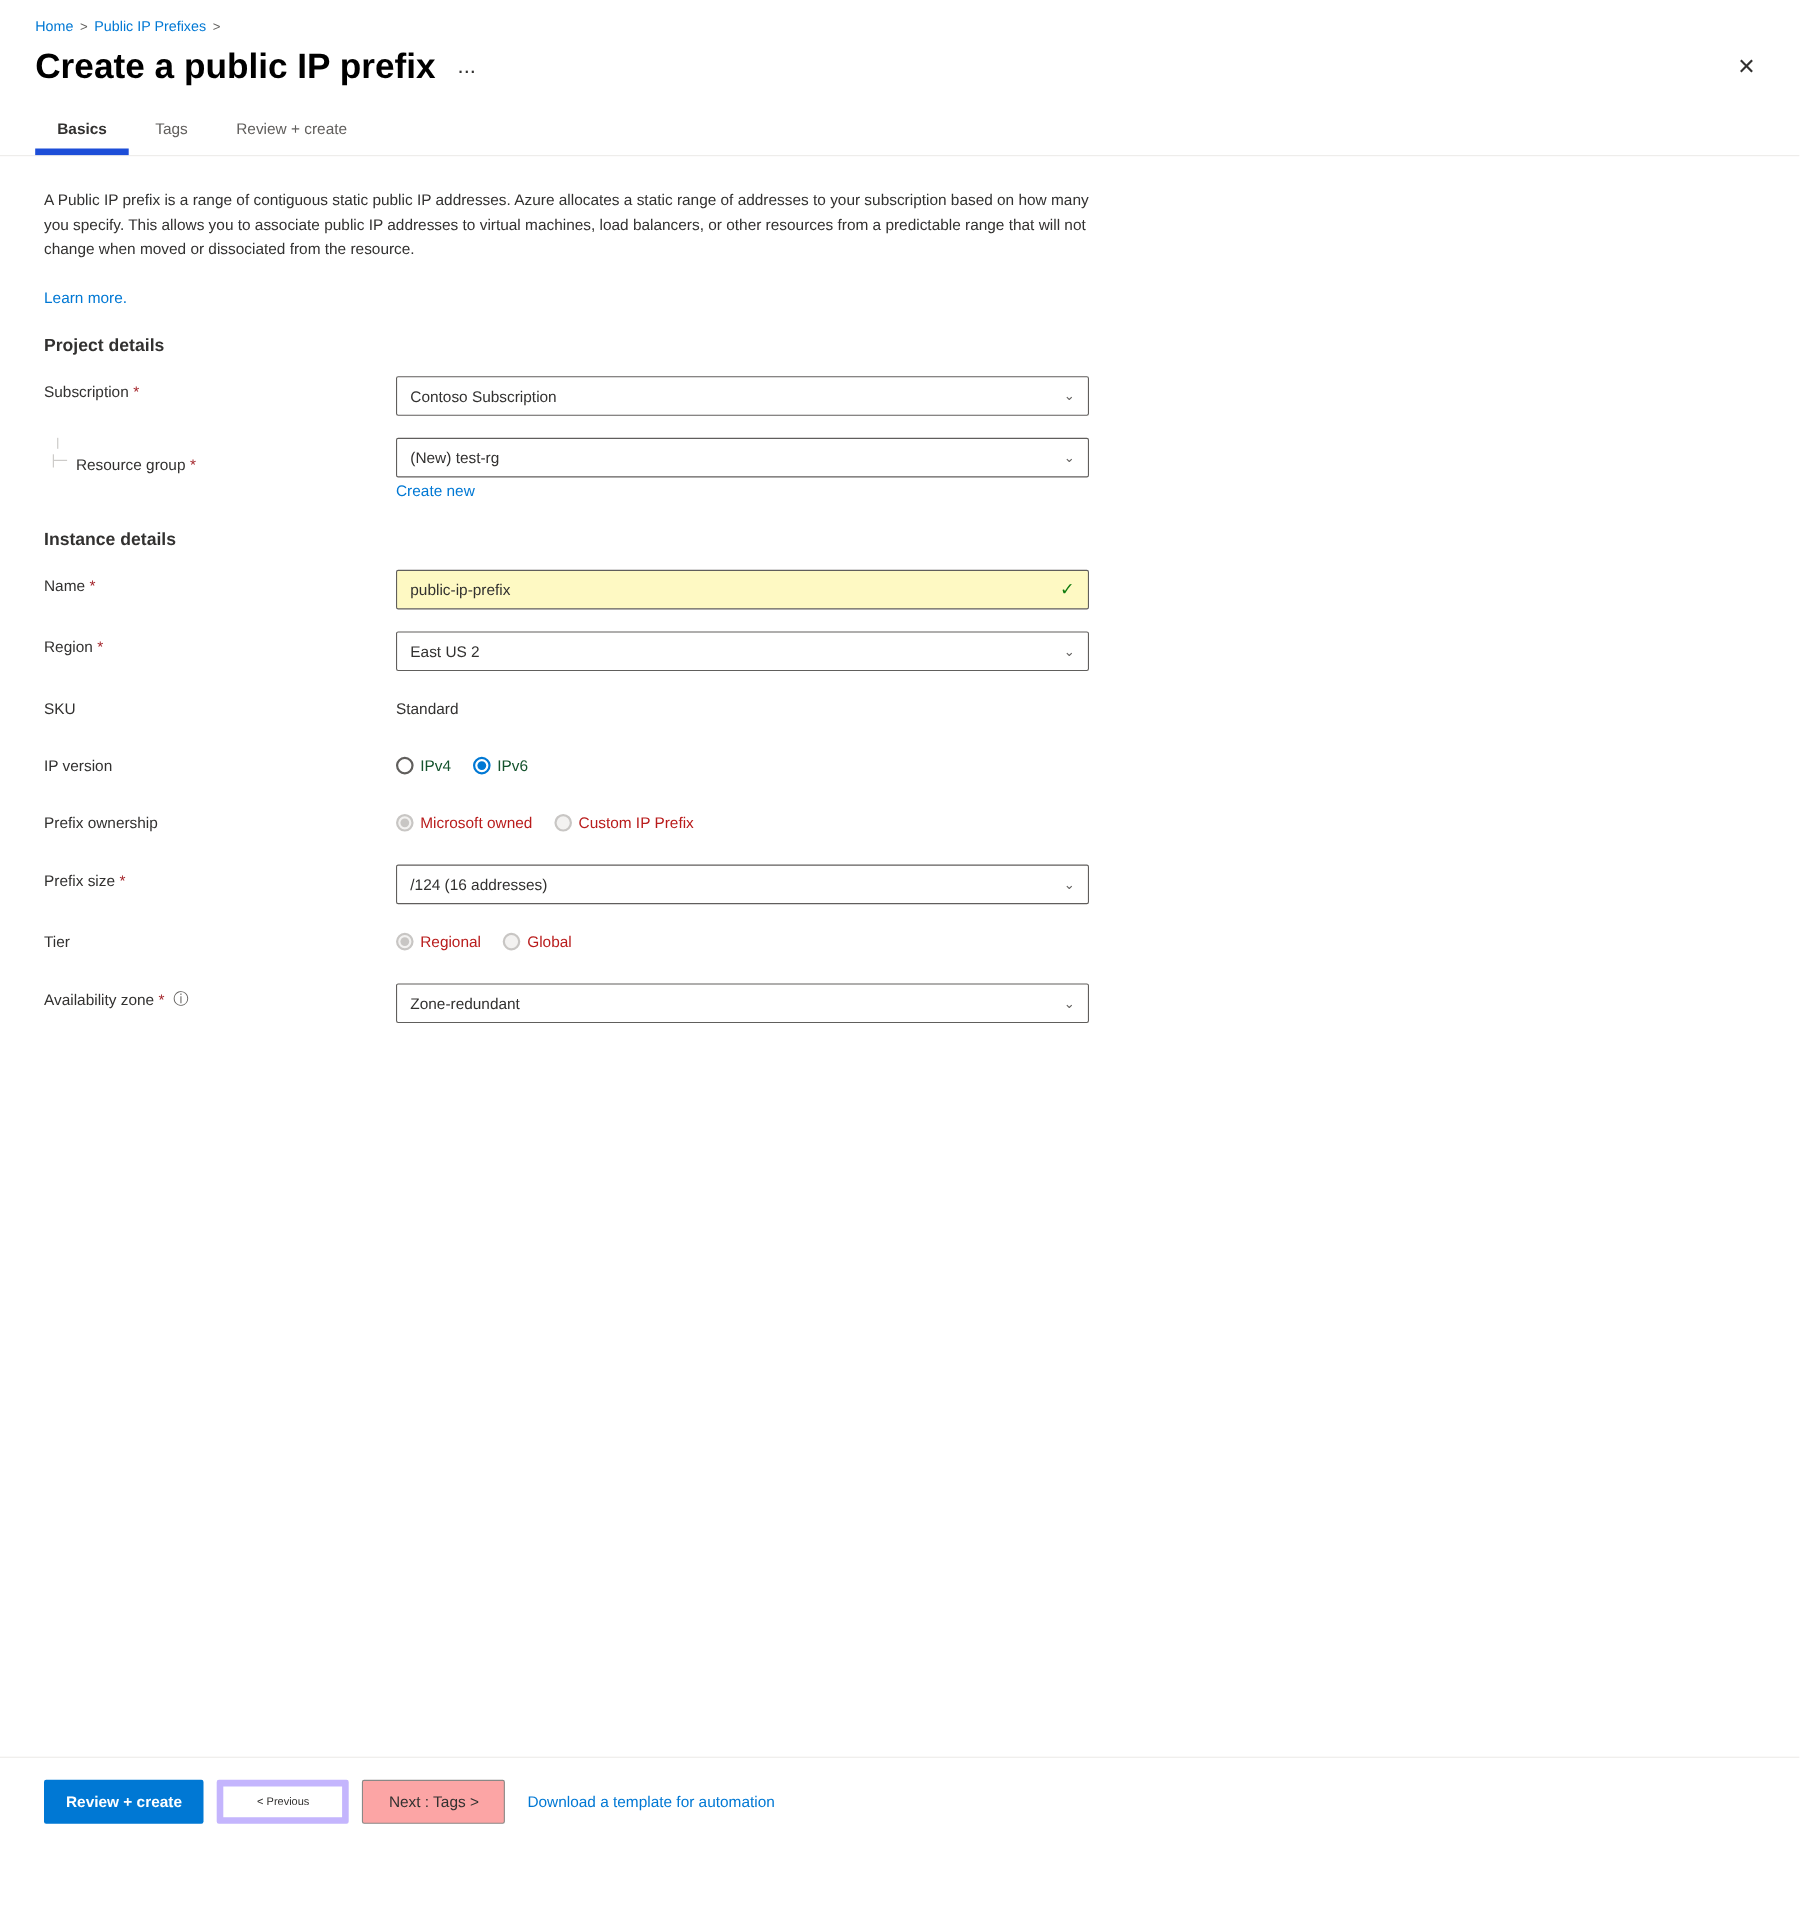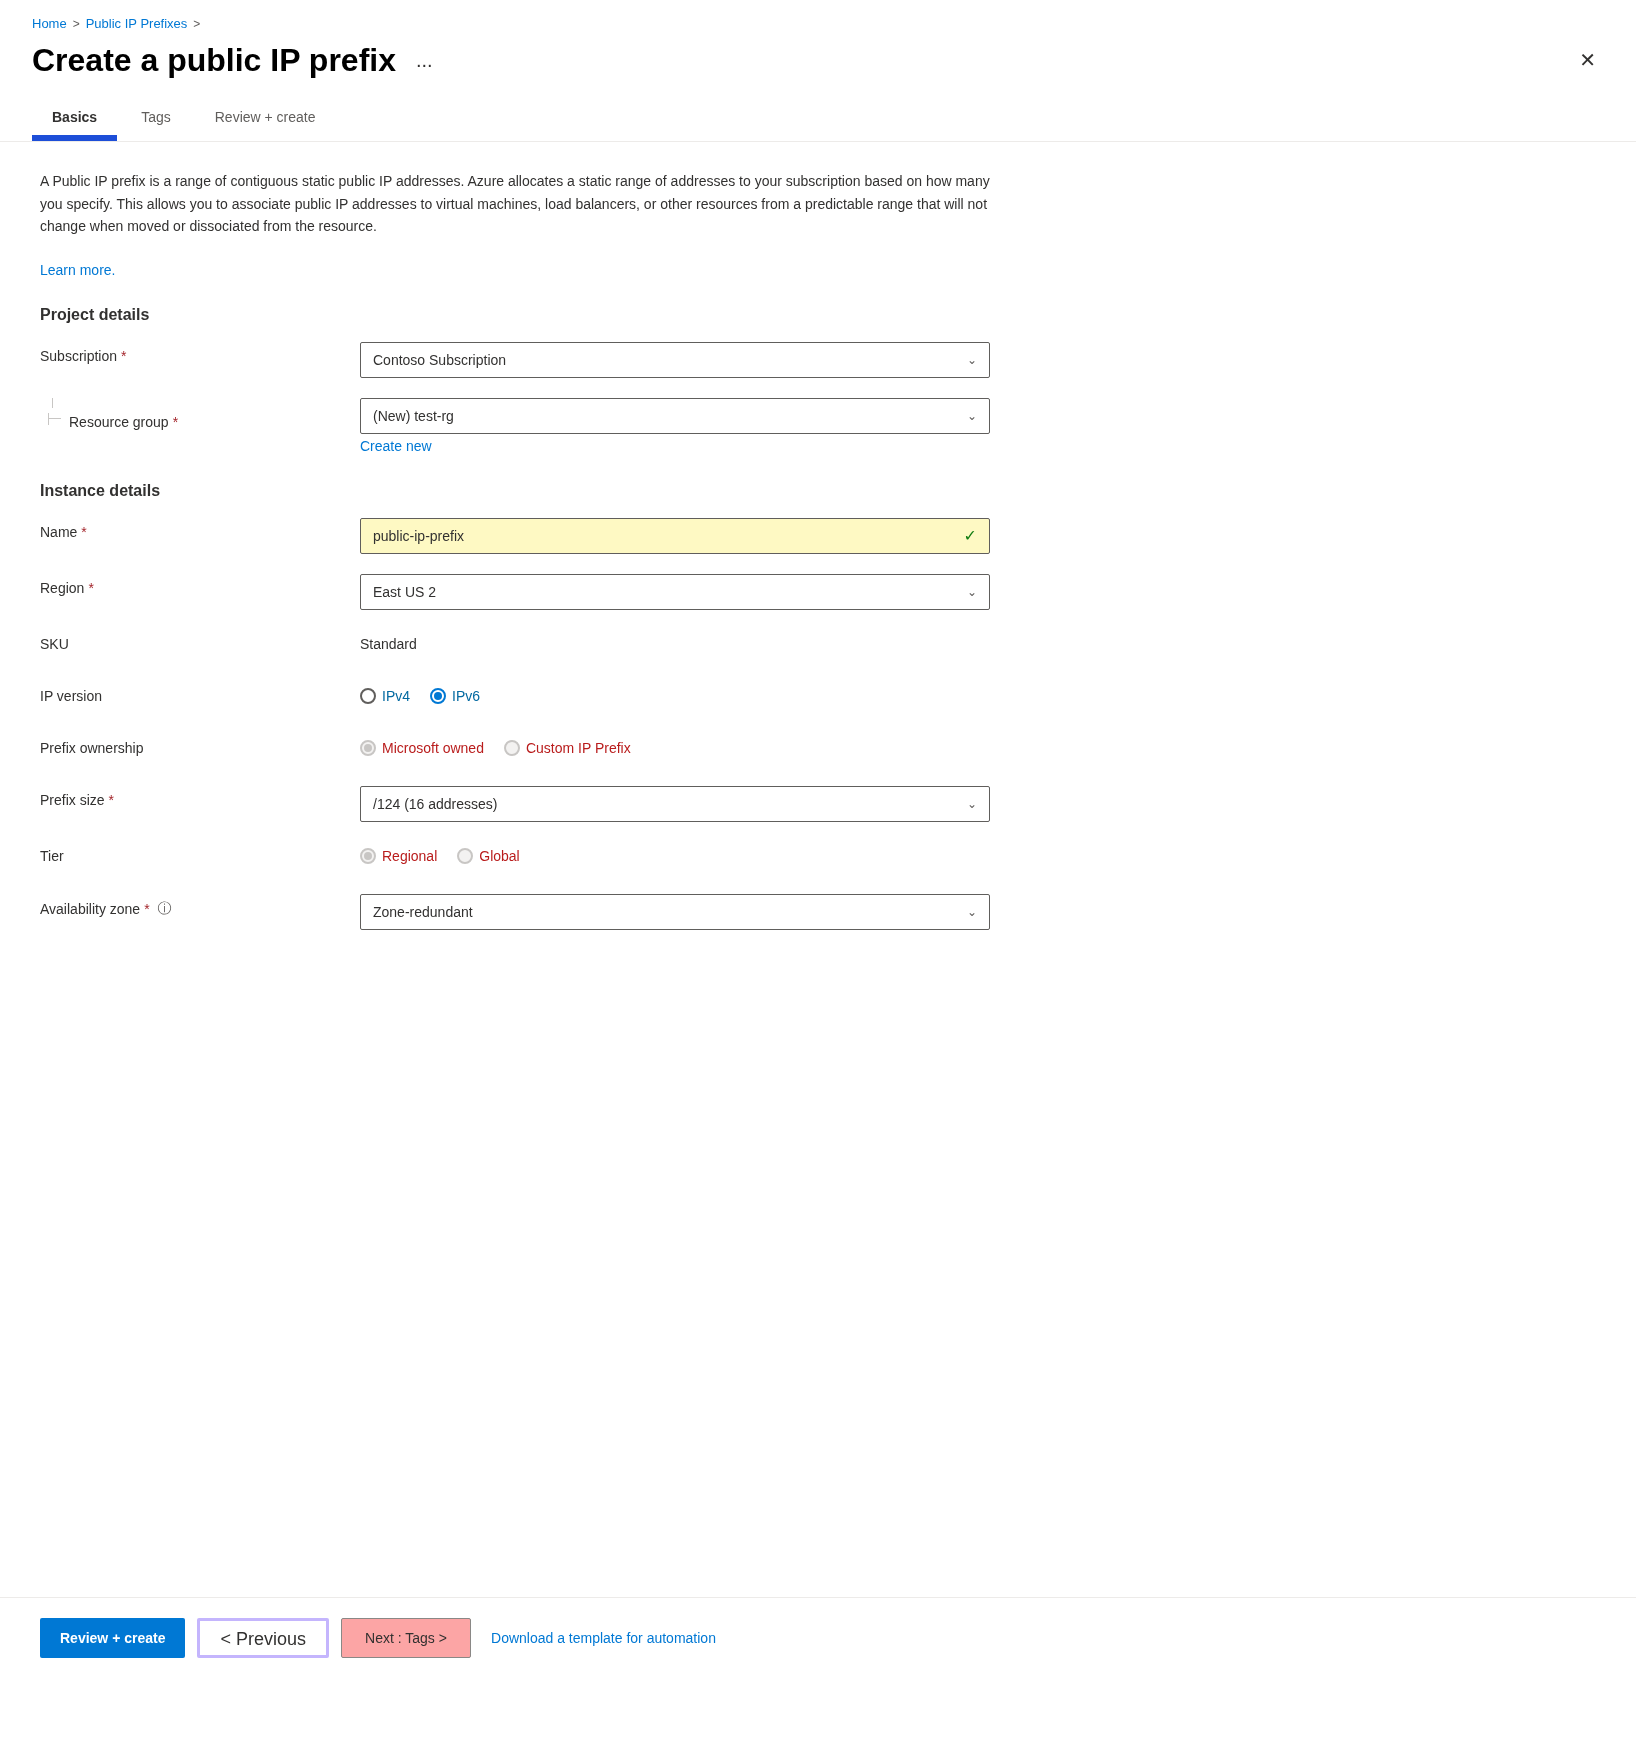--- a/index.html
+++ b/index.html
@@ -231,21 +231,21 @@
     }
     .radio-circle.disabled-selected::after {
       content: '';
       width: 8px;
       height: 8px;
       border-radius: 50%;
       background: #c8c6c4;
     }
     .radio-label {
       font-size: 14px;
-      color: #0369a1;
+      color: #14532d;
     }
     .radio-label.disabled {
       color: #b91c1c;
       text-align: center;
     }
     .info-icon {
       color: #605e5c;
       font-size: 14px;
       cursor: pointer;
       margin-left: 4px;
@@ -266,23 +266,23 @@
       font-size: 14px;
       cursor: pointer;
       border-radius: 2px;
       font-weight: 600;
       height: 40px;
       min-width: 140px;
     }
     .btn-secondary {
       background: #fff;
       color: #323130;
-      border: 3px solid #c4b5fd;
+      border: 6px solid #c4b5fd;
       padding: 8px 20px;
-      font-size: 18px;
+      font-size: 10px;
       cursor: pointer;
       border-radius: 2px;
       height: 40px;
       min-width: 120px;
     }
     .btn-outline {
       background: #fca5a5;
       color: #323130;
       border: 1px solid #8a8886;
       padding: 8px 20px;

